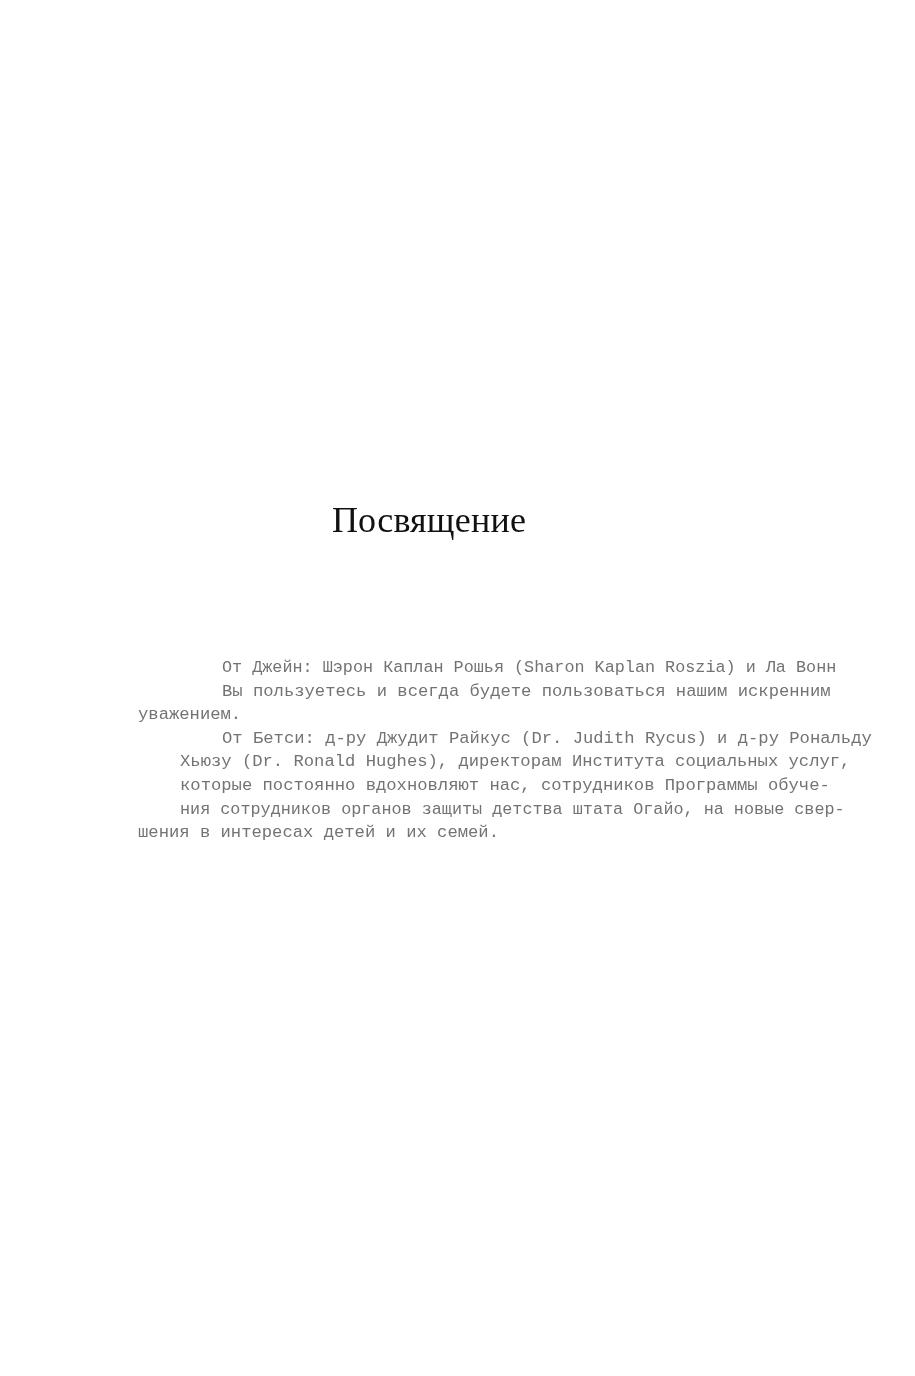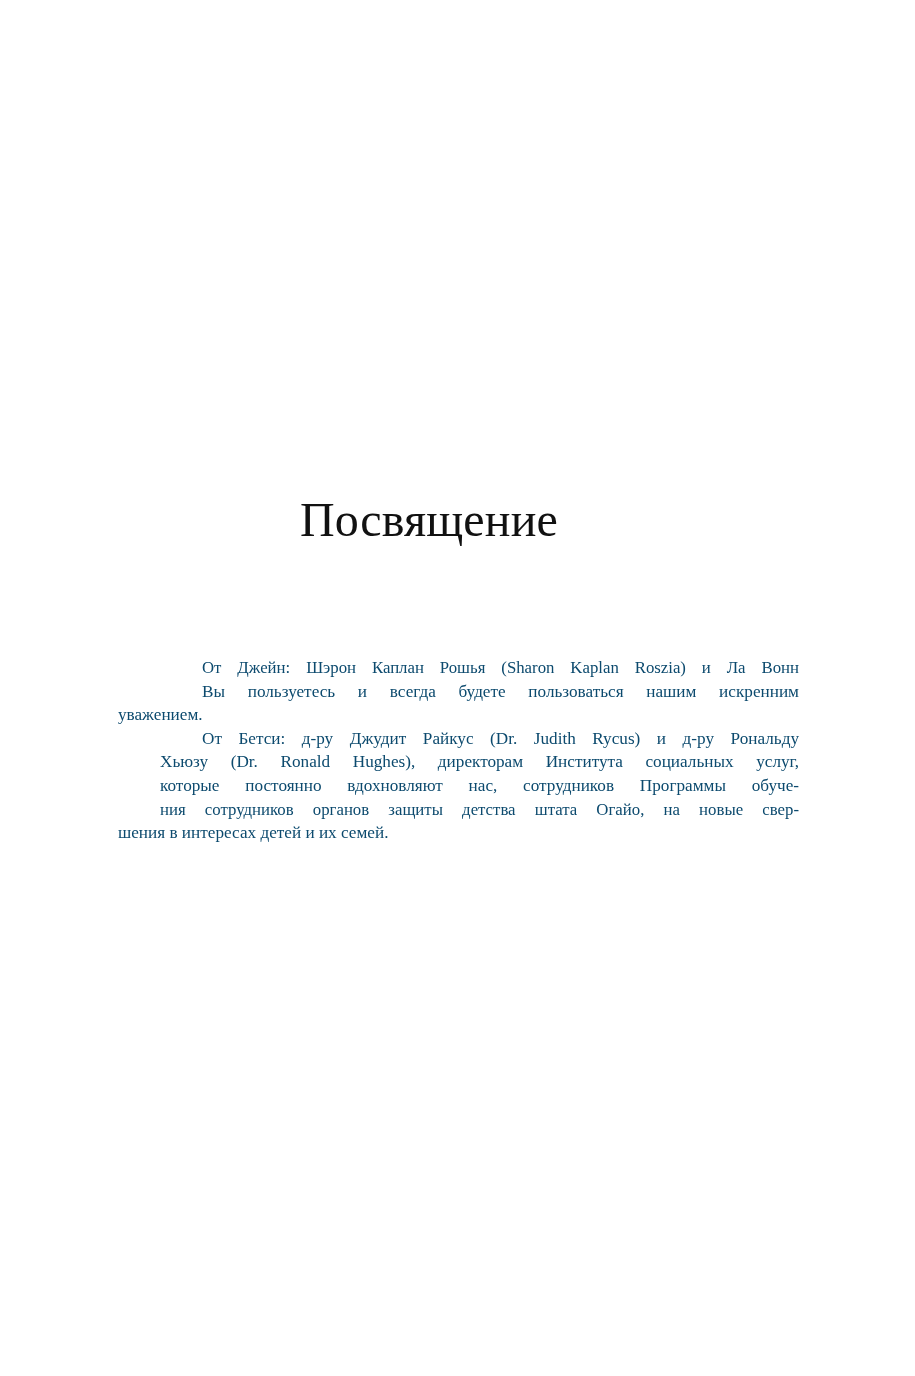--- a/index.html
+++ b/index.html
@@ -21,36 +21,36 @@
       height: 1376px;
       background: #ffffff;
     }
     .title {
       position: absolute;
       left: 0;
       width: 858px;
       top: 494px;
       text-align: center;
       font-family: "Liberation Serif", "DejaVu Serif", serif;
-      font-size: 48px;
+      font-size: 36px;
       line-height: 52px;
       font-weight: normal;
       margin: 0;
       color: #111111;
       letter-spacing: 0.2px;
     }
     .body-text {
       position: absolute;
-      left: 76px;
+      left: 96px;
       top: 656px;
       width: 681px;
-      font-family: Liberation Serif, serif;
+      font-family: Liberation Mono, monospace;
       font-size: 17.2px;
       line-height: 23.6px;
-      color: #0c4a6e;
+      color: #737373;
     }
     .para {
       margin: 0;
       text-indent: 42px;
       text-align: justify;
       hyphens: manual;
     }
     .line {
       display: block;
       text-align: justify;

